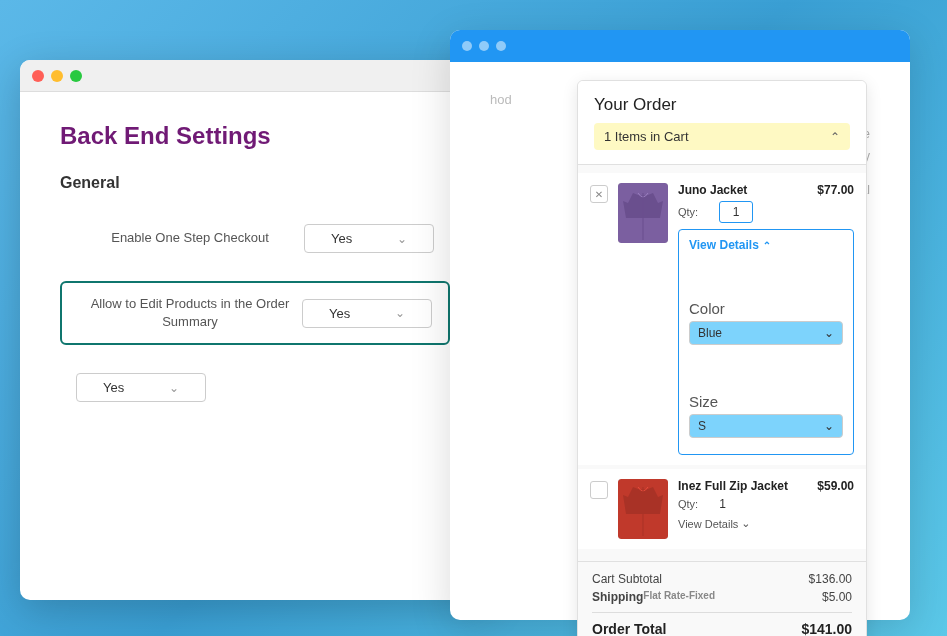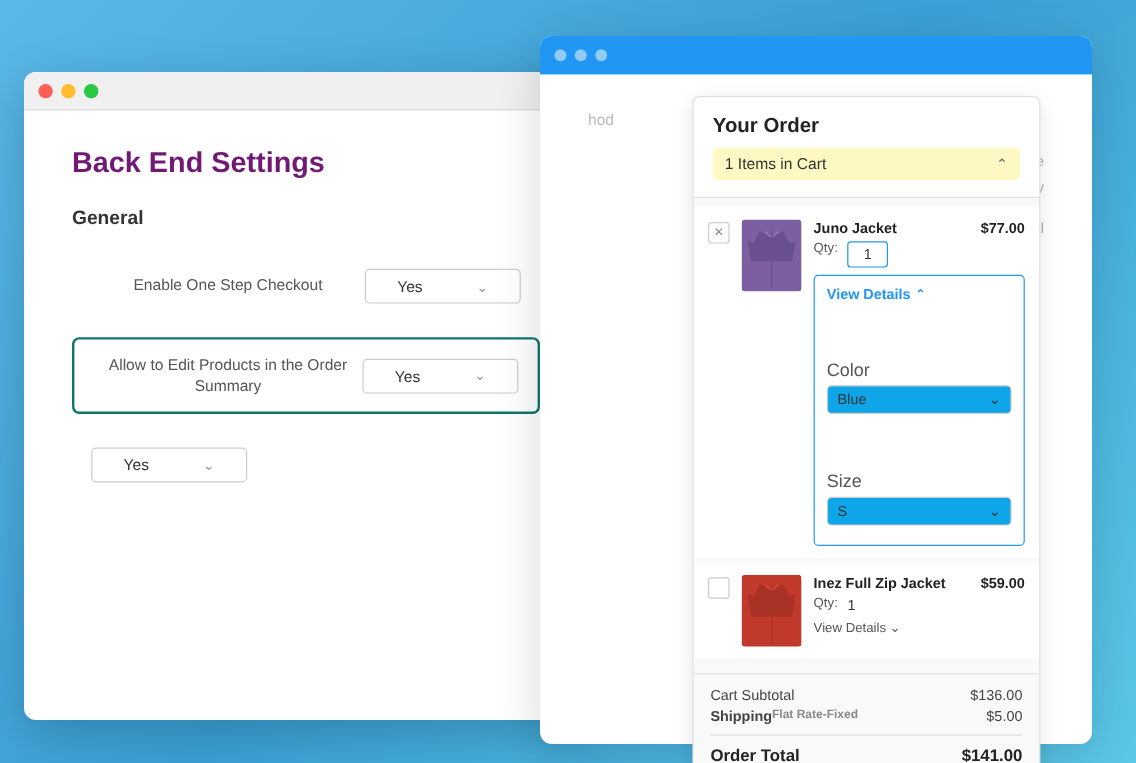--- a/index.html
+++ b/index.html
@@ -139,21 +139,21 @@
       overflow: hidden;
       box-shadow: 0 4px 16px rgba(0,0,0,0.1);
     }
     .order-header {
       background: #fff;
       padding: 14px 16px;
       border-bottom: 1px solid #e0e0e0;
     }
     .order-title {
       font-size: 17px;
-      font-weight: 700;
+      font-weight: 400;
       color: #222;
       margin-bottom: 8px;
     }
     .items-cart-row {
       display: flex;
       align-items: center;
       justify-content: space-between;
       background: #fef9c3;
       padding: 6px 10px;
       border-radius: 4px;
@@ -213,22 +213,22 @@
       font-weight: 600;
       color: #222;
     }
     .product-price {
       font-size: 12px;
       font-weight: 600;
       color: #222;
     }
     .product-qty-row {
       display: flex;
-      align-items: flex-start;
-      gap: 8px;
+      align-items: center;
+      gap: 21px;
       margin-bottom: 6px;
     }
     .qty-label {
       font-size: 11px;
       color: #555;
     }
     .qty-input {
       width: 34px;
       height: 22px;
       border: 1.5px solid #2196f3;
@@ -264,21 +264,21 @@
       margin-bottom: 4px;
       margin-top: 48px;
     }
     .detail-select {
       width: 100%;
       border: 1px solid #ccc;
       border-radius: 4px;
       padding: 4px 8px;
       font-size: 12px;
       color: #333;
-      background: #0ea5e9;
+      background: #7dd3fc;
       margin-bottom: 8px;
       display: flex;
       align-items: center;
       justify-content: space-between;
     }
 
     
     .product-img-placeholder {
       width: 18px;
       height: 18px;

